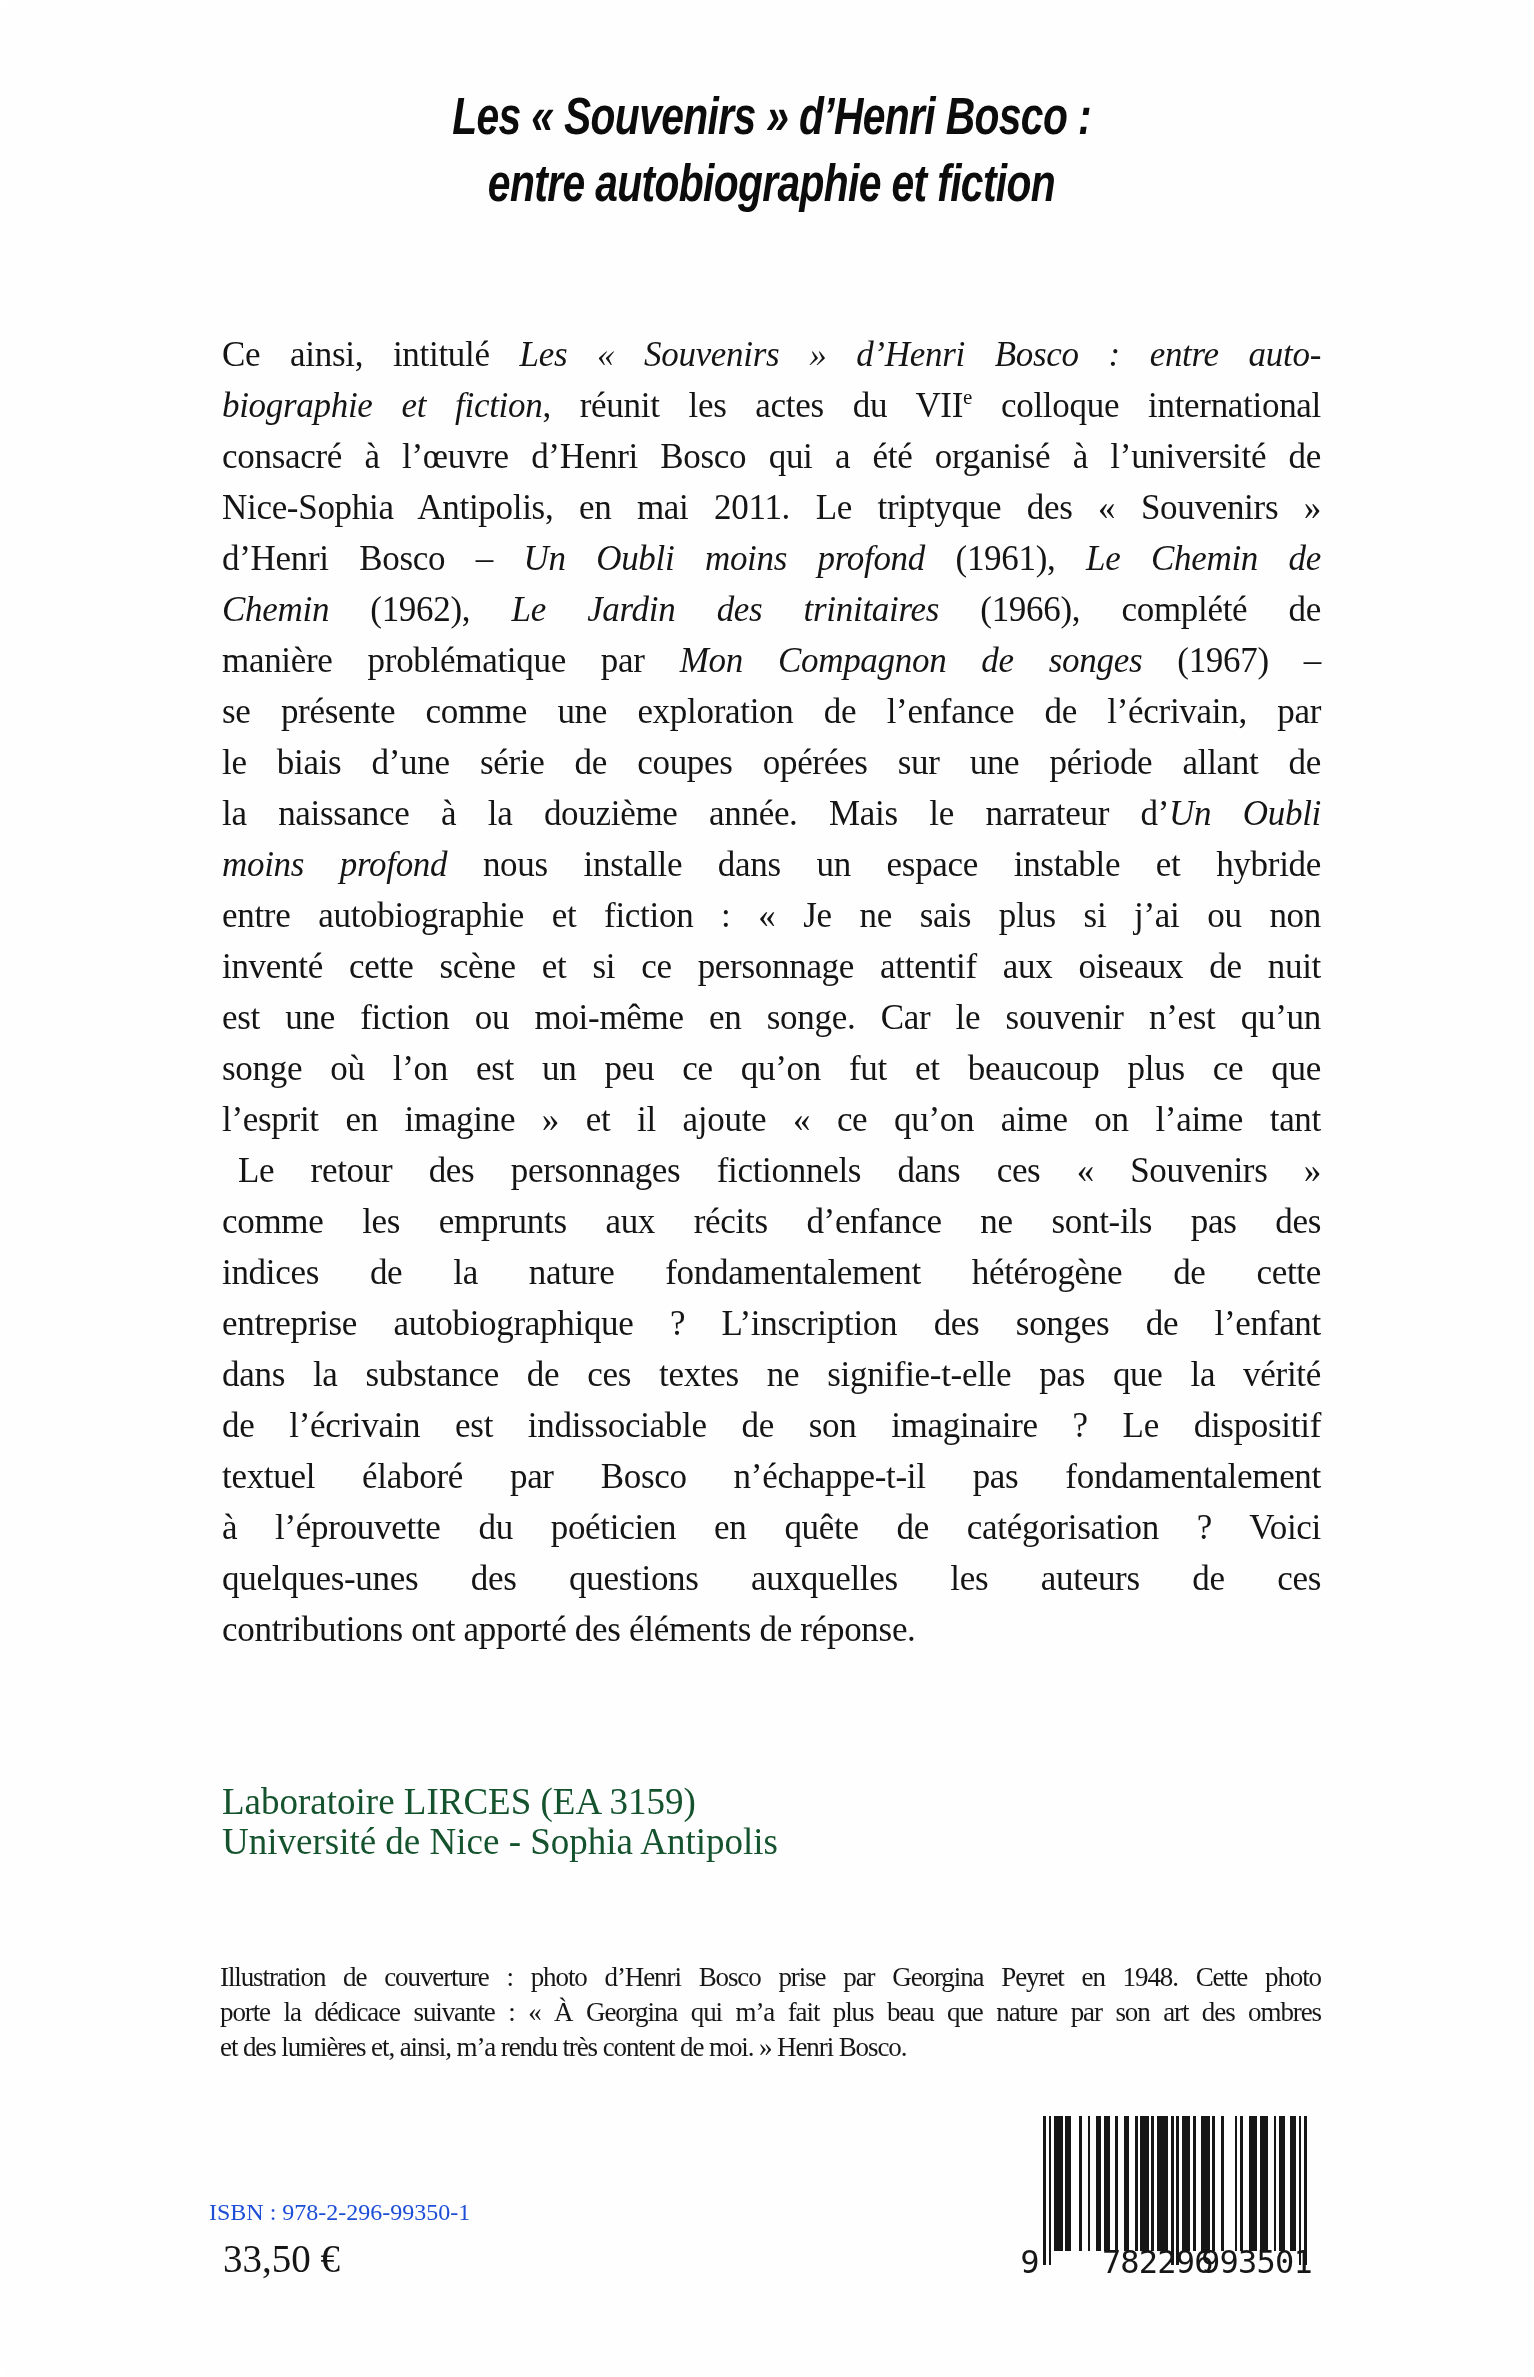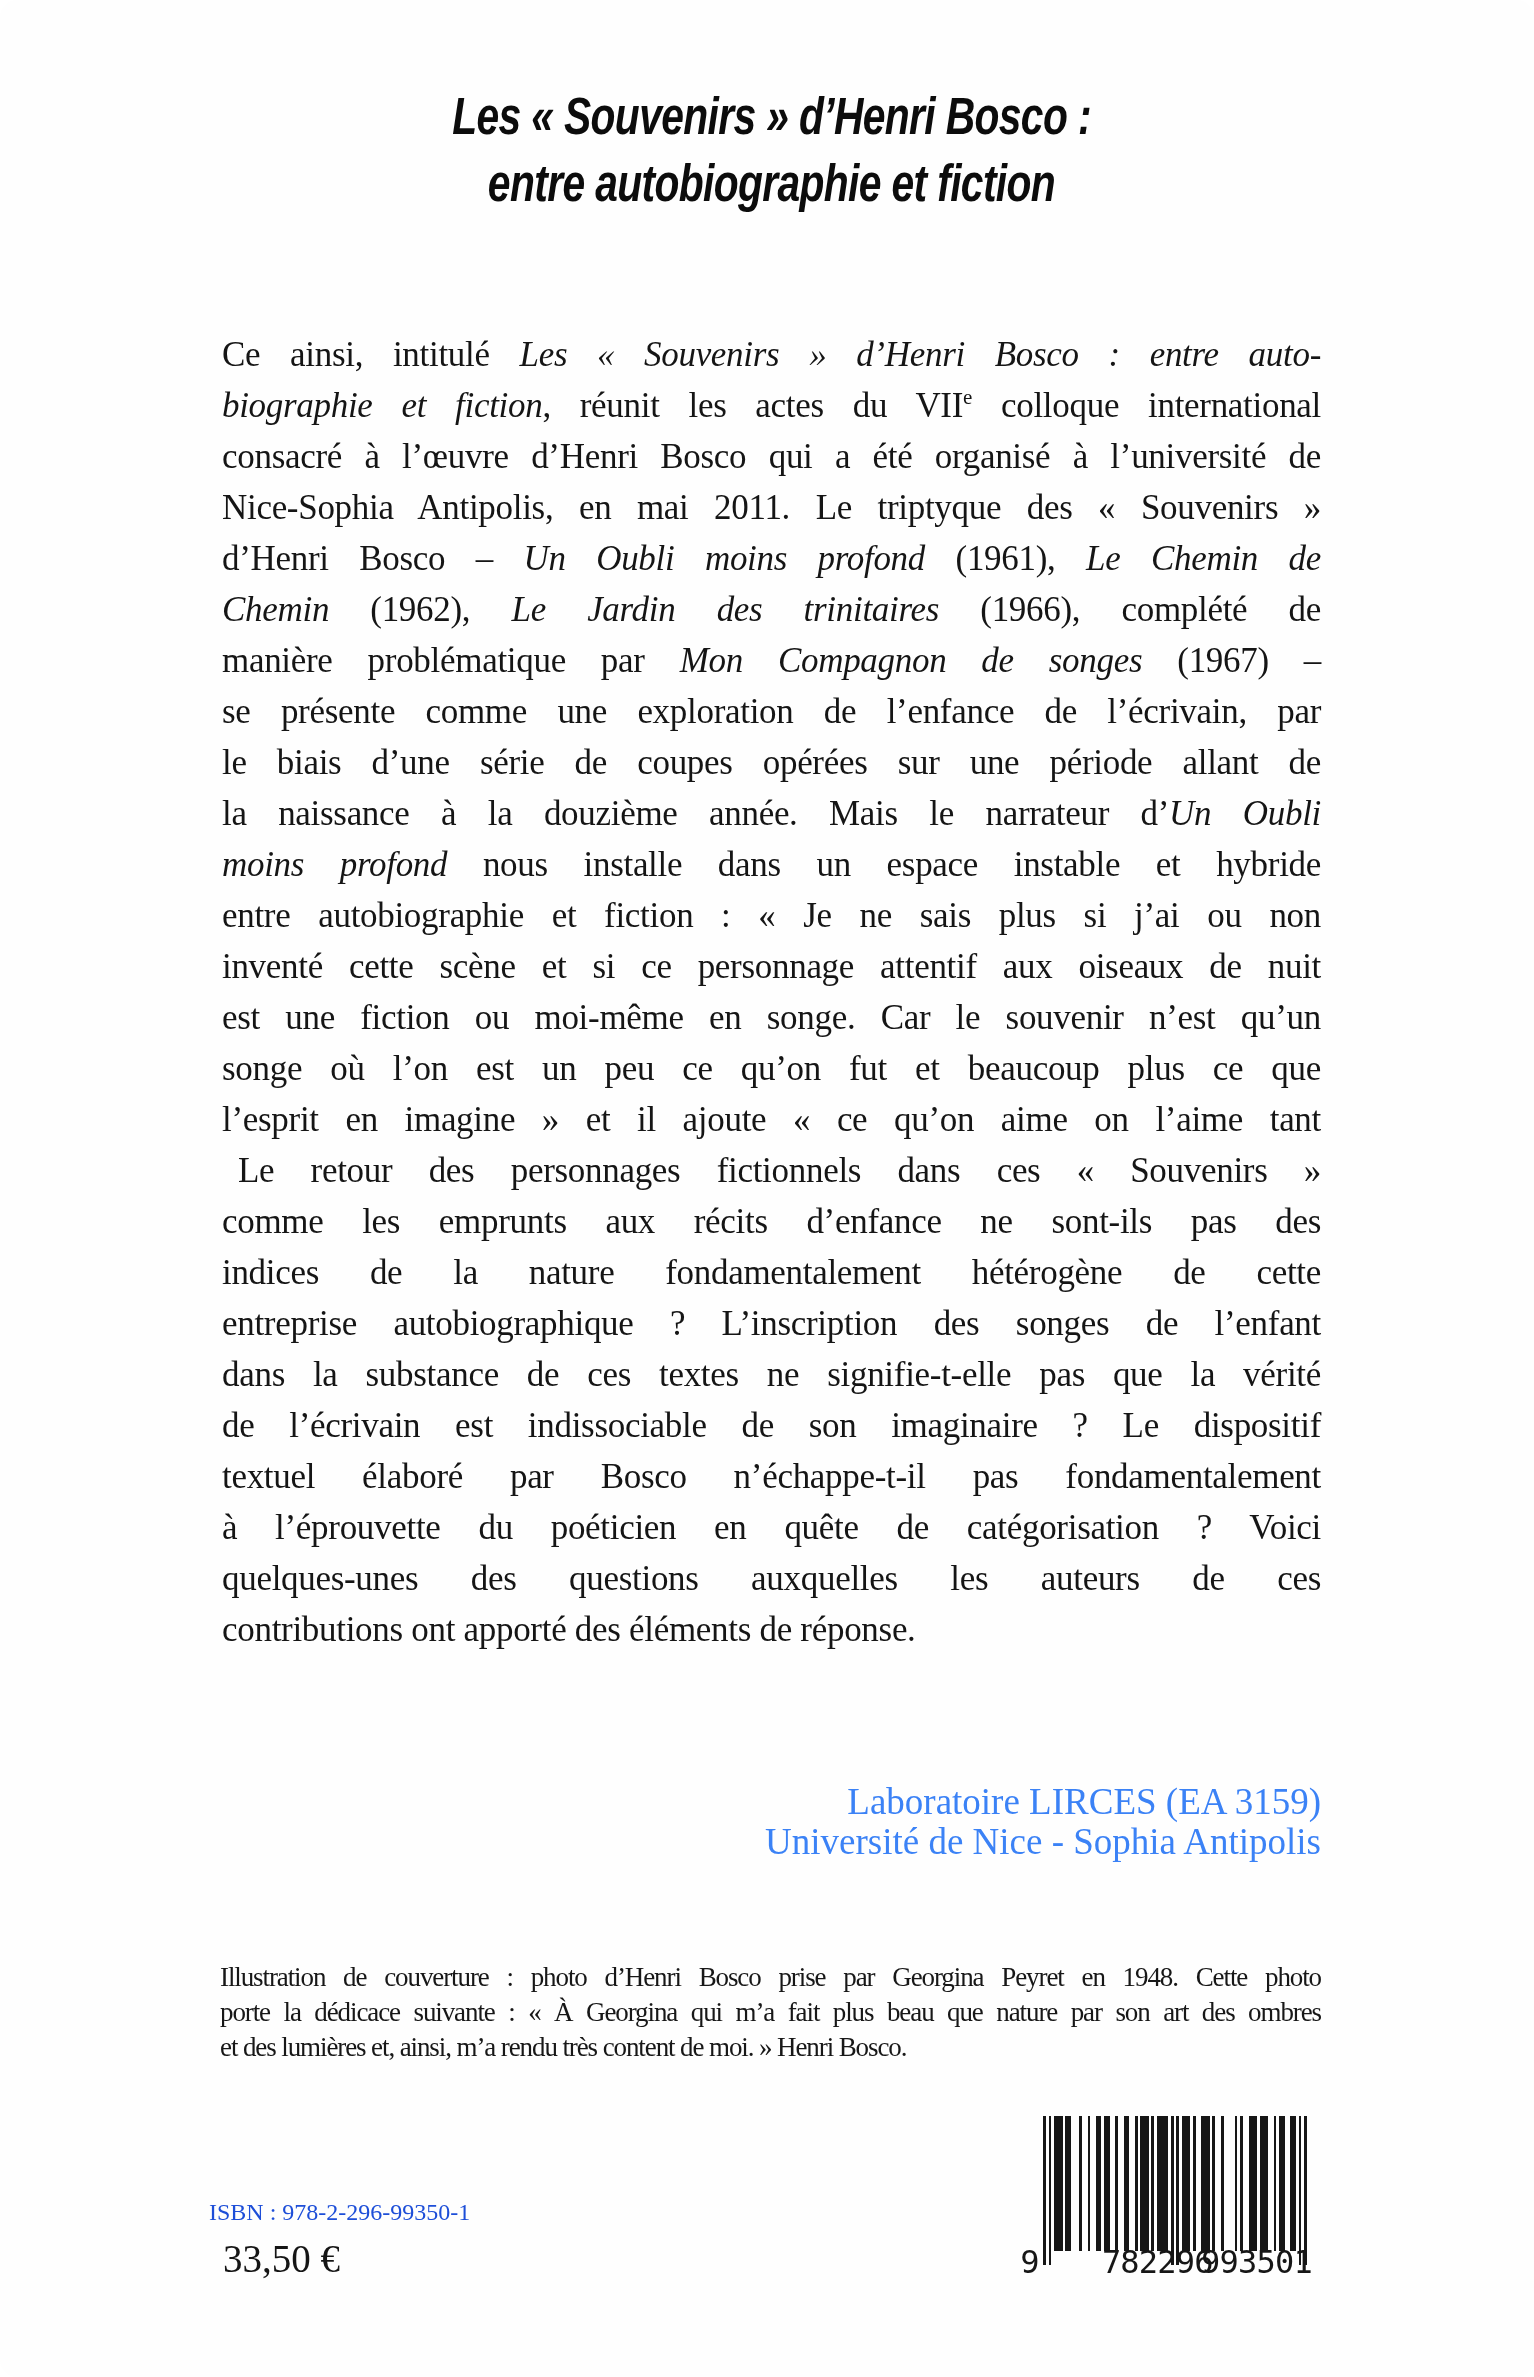--- a/index.html
+++ b/index.html
@@ -42,24 +42,24 @@
   .tline { text-align: justify; text-align-last: justify; }
   .tline.tlast { text-align-last: left; }
   .tline.tindent { text-indent: 16px; }
   .it { font-style: italic; }
   .sup { vertical-align: super; font-size: 0.6em; line-height: 0; }
   .affil {
     position: absolute;
     top: 1782px;
     left: 222px;
     width: 1099px;
-    text-align: right;
+    text-align: left;
     font-size: 37px;
     line-height: 40px;
-    color: #3b82f6;
+    color: #14532d;
   }
   .credit {
     position: absolute;
     top: 1960px;
     left: 220px;
     width: 1101px;
     font-size: 27px;
     line-height: 35px;
     letter-spacing: -1.1px;
     color: #171717;

